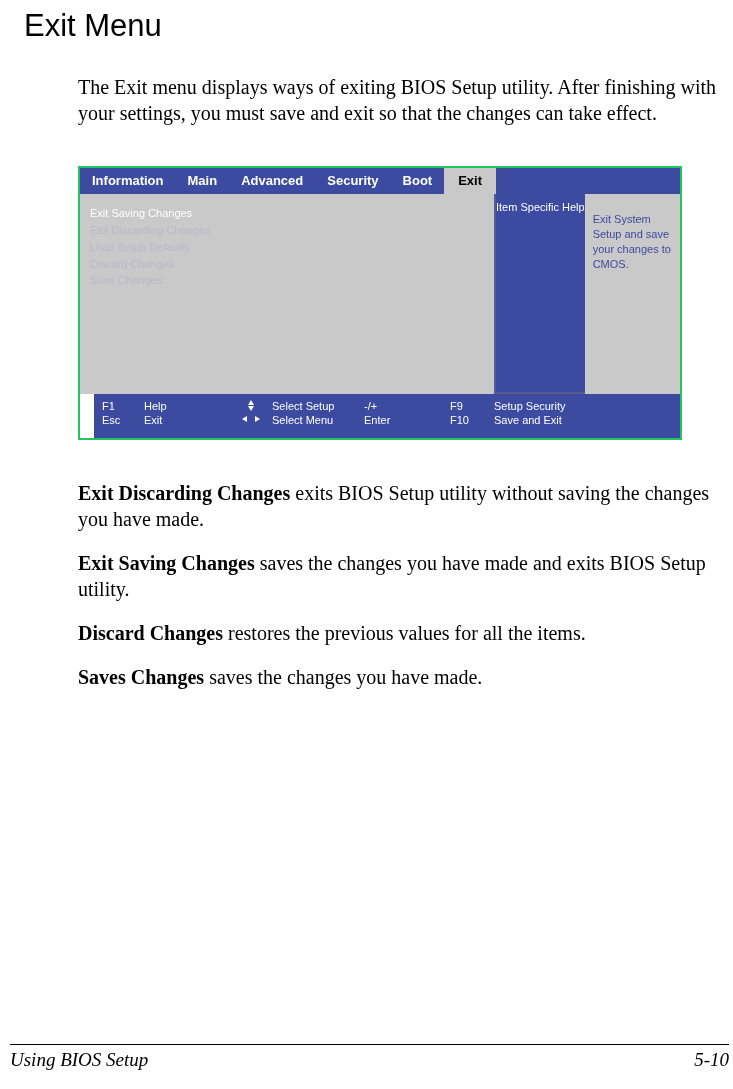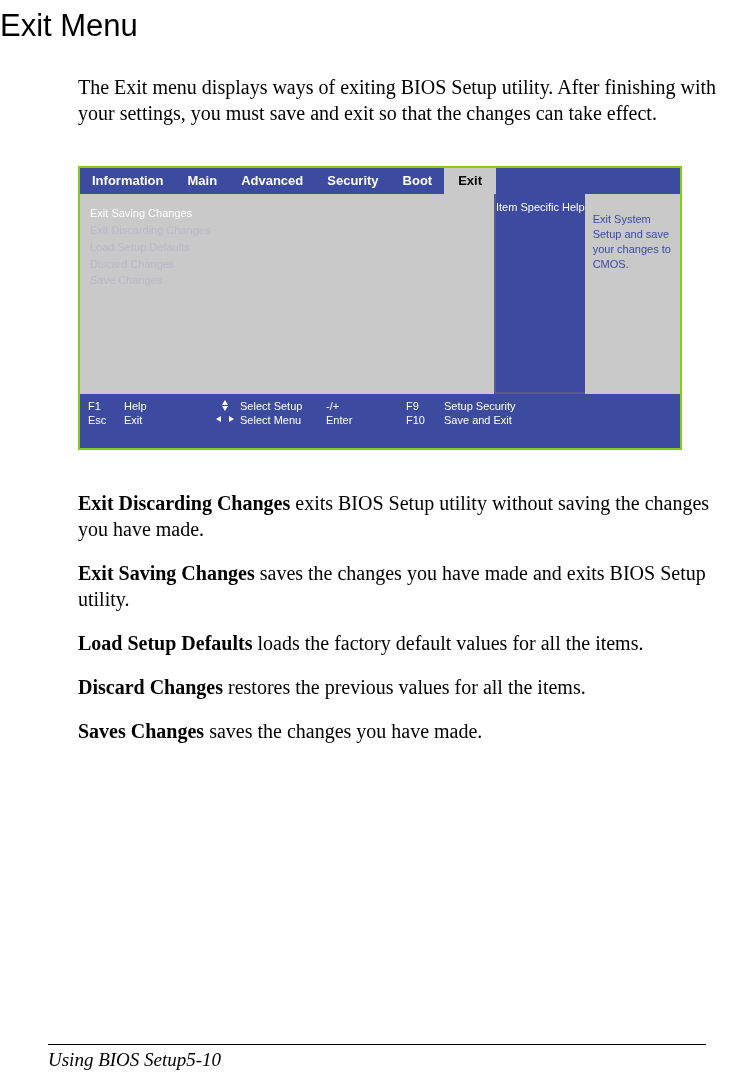--- a/index.html
+++ b/index.html
@@ -8,31 +8,31 @@
       height: 1089px;
       background: #fff;
       font-family: "Times New Roman", Times, serif;
       color: #000;
       position: relative;
     }
     .page-title {
       font-family: Arial, Helvetica, sans-serif;
       font-size: 31px;
       font-weight: 400;
-      margin: 8px 0 30px 0;
+      margin: 8px 0 30px 24px;
     }
     .intro {
       font-size: 20px;
       line-height: 1.3;
       margin: 0 10px 40px 78px;
     }
     .bios-shot {
       margin: 0 0 40px 78px;
       width: 604px;
-      border: 2px solid #84cc16;
+      border: 2px solid #22c55e;
     }
     .bios-tabs {
       background: #3c4aa0;
       display: flex;
       align-items: stretch;
       height: 26px;
       font-family: Arial, Helvetica, sans-serif;
       font-size: 13px;
       font-weight: bold;
       color: #fff;
@@ -84,21 +84,23 @@
       color: #3c4aa0;
       line-height: 1.35;
       flex: 1;
     }
     .bios-footer {
       background: #3c4aa0;
       color: #fff;
       font-family: Arial, Helvetica, sans-serif;
       font-size: 11px;
       display: flex;
-      padding: 6px 8px 22px 8px;
+      padding: 6px 8px 12px 8px;
+      gap: 6px;
+      margin-left: 14px;
     }
     .fcol { display: flex; flex-direction: column; gap: 2px; }
     .fcol.keys { width: 36px; }
     .fcol.icons { width: 30px; align-items: center; }
     .fcol.desc { min-width: 86px; }
     .fcol.desc2 { min-width: 130px; flex: 1; }
     .fcol.keys2 { width: 38px; margin-left: 36px; }
     .arrow-updown, .arrow-leftright {
       width: 18px; height: 11px; position: relative;
     }
@@ -126,27 +128,27 @@
       line-height: 1.3;
       margin-bottom: 18px;
     }
     .body-text strong {
       font-weight: bold;
     }
     .page-footer {
       position: absolute;
       bottom: 18px;
       left: 10px;
-      right: 27px;
+      right: 4px;
       border-top: 1px solid #000;
       padding-top: 4px;
       display: flex;
+      justify-content: space-between;
       font-style: italic;
       font-size: 19px;
-      margin-left: 38px;
     }
   </style>
 </head>
 <body>
 
 <h1 class="page-title">Exit Menu</h1>
 
 <p class="intro">The Exit menu displays ways of exiting BIOS Setup utility. After finishing with your settings, you must save and exit so that the changes can take effect.</p>
 
 <div class="bios-shot">
@@ -200,21 +202,20 @@
     <div class="fcol desc">
       <span>Setup Security</span>
       <span>Save and Exit</span>
     </div>
   </div>
 </div>
 
 <div class="body-text">
   <p><strong>Exit Discarding Changes</strong><span>  exits BIOS Setup utility without saving the changes you have made.</span></p>
   <p><strong>Exit Saving Changes</strong><span>  saves the changes you have made and exits BIOS Setup utility.</span></p>
-  <p><strong>Load Setup Defaults</strong><span>  loads the factory default values for all the items.</span></p>
   <p><strong>Discard Changes</strong><span>  restores the previous values for all the items.</span></p>
   <p><strong>Saves Changes</strong><span>  saves the changes you have made.</span></p>
 </div>
 
 <div class="page-footer">
   <span>Using BIOS Setup</span>
   <span>5-10</span>
 </div>
 
 </body></html>

